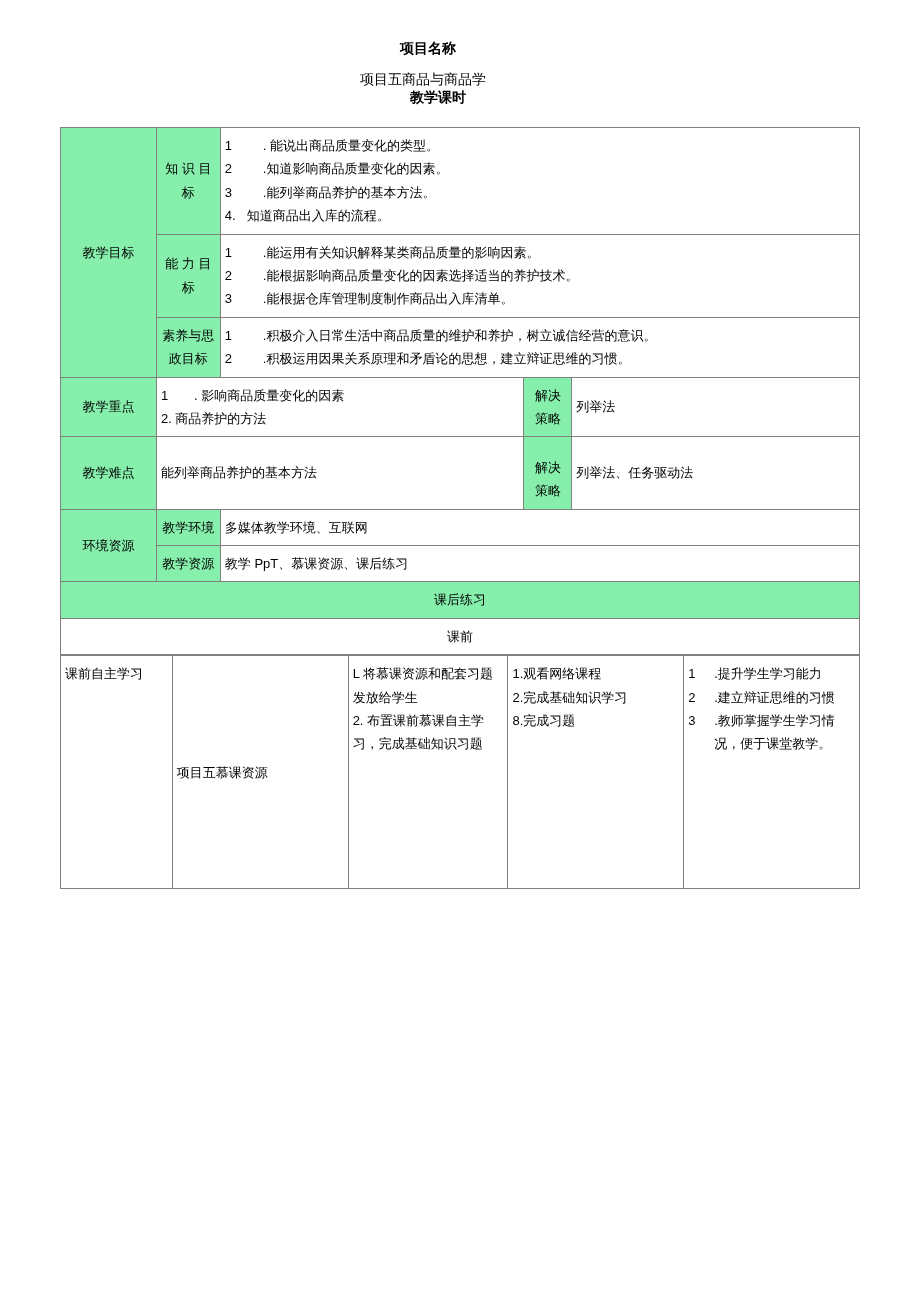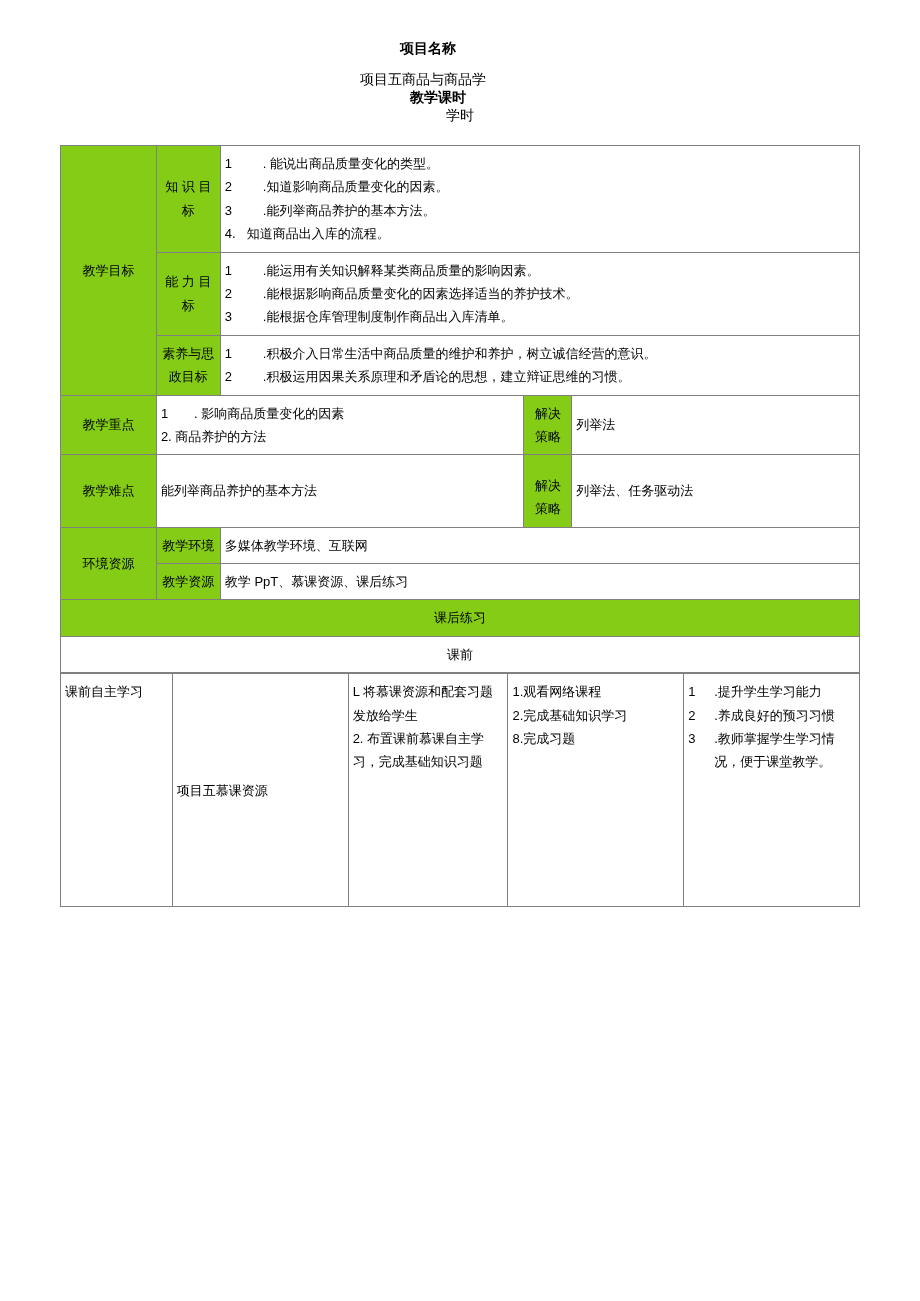--- a/index.html
+++ b/index.html
@@ -29,21 +29,21 @@
     width: 100%;
     table-layout: fixed;
   }
   td {
     border: 1px solid #808080;
     padding: 6px 4px;
     vertical-align: middle;
     font-size: 13px;
     line-height: 1.8;
   }
-  .shade { background: #84cc16; }
+  .shade { background: #86efac; }
   .center { text-align: center; }
 
   .col-a { width: 12%; }
   .col-b { width: 8%; }
   .col-c { width: 38%; }
   .col-d { width: 6%; }
   .col-e { width: 36%; }
 
   
   .c1 { width: 14%; }
@@ -56,21 +56,20 @@
   .list-line .num { width: 38px; }
   .list-line .txt { flex:1; }
 </style>
 </head>
 <body>
 
 <div class="header-row">
   <span class="h-label h1">项目名称</span>
   <span class="h2">项目五商品与商品学</span>
   <span class="h-label h3">教学课时</span>
-  <span class="h4">学时</span>
 </div>
 
 <table>
   <colgroup>
     <col class="col-a">
       <col class="col-b">
       <col class="col-c">
       <col class="col-d">
       <col class="col-e">
   </colgroup>
@@ -189,21 +188,21 @@
       <div>2.完成基础知识学习</div>
       <div>8.完成习题</div>
     </td>
     <td style="vertical-align:top">
       <div class="list-line">
             <span class="num" style="width:26px">1</span>
             <span class="txt">.提升学生学习能力</span>
           </div>
       <div class="list-line">
             <span class="num" style="width:26px">2</span>
-            <span class="txt">.养成良好的预习习惯</span>
+            <span class="txt">.建立辩证思维的习惯</span>
           </div>
       <div class="list-line">
             <span class="num" style="width:26px">3</span>
             <span class="txt">.教师掌握学生学习情况，便于课堂教学。</span>
           </div>
     </td>
   </tr>
 </tbody>
   </table>
 

